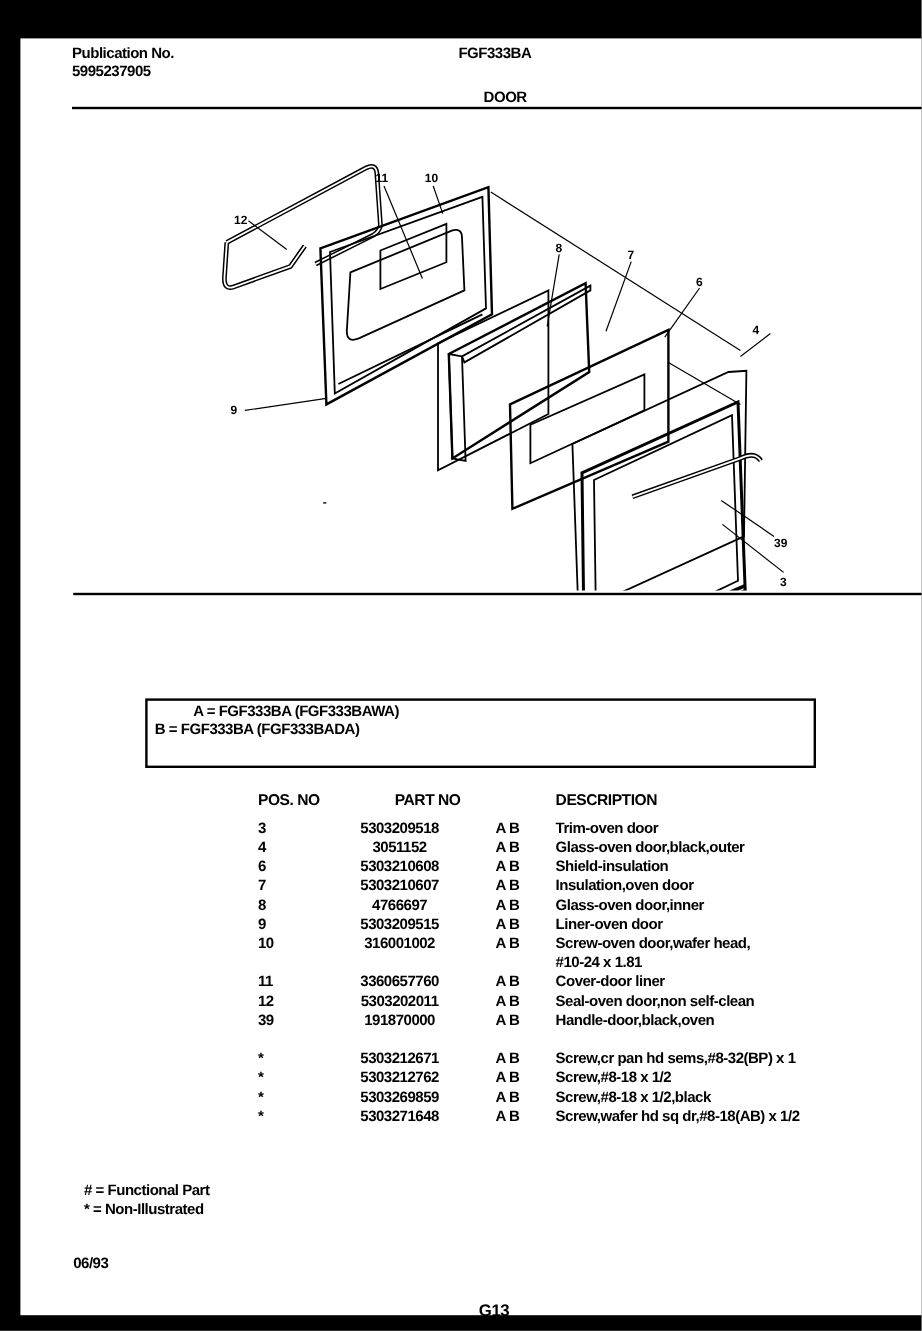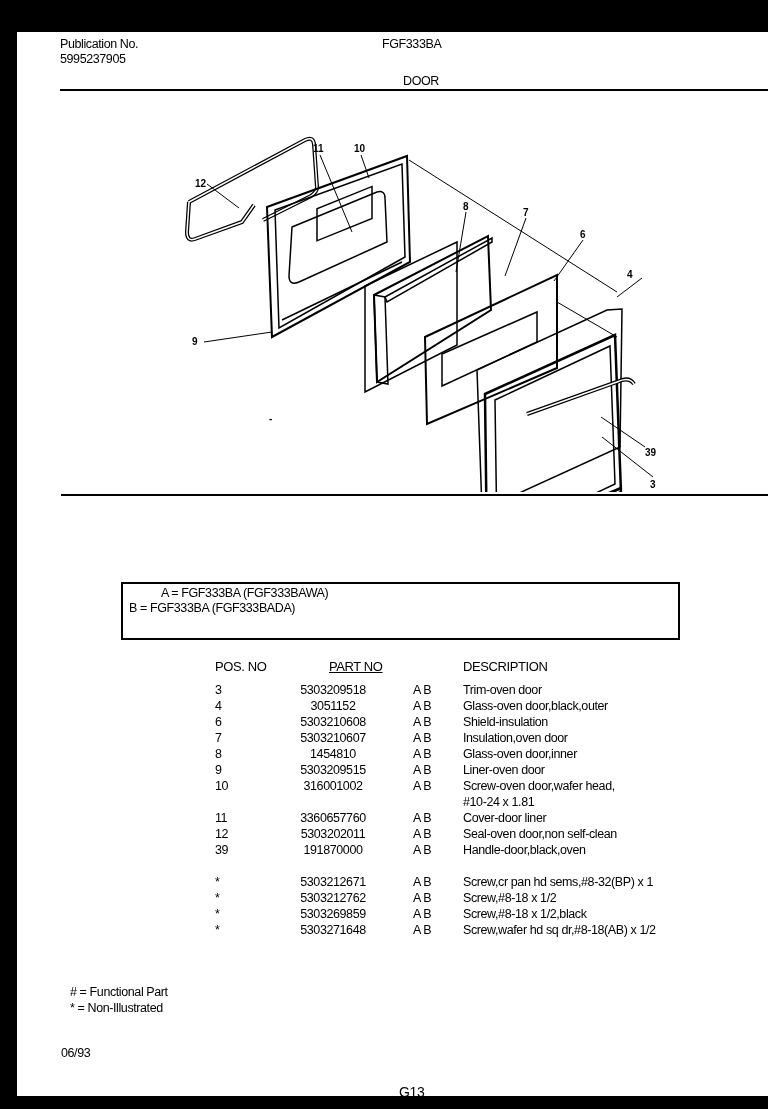--- a/index.html
+++ b/index.html
@@ -5,21 +5,21 @@
   html, body { margin:0; padding:0; }
   body {
     width:768px; height:1109px; position:relative; overflow:hidden;
     background:#000; font-family:"Liberation Sans", sans-serif; color:#000;
   }
   .page {
     position:absolute; left:17px; top:32px; width:751px; height:1064px;
     background:#fff;
   }
   .abs { position:absolute; }
-  .t { font-family:"Liberation Sans", sans-serif; font-weight:normal; font-size:12.5px; letter-spacing:-0.4px; line-height:15px; white-space:nowrap; }
+  .t { font-family:"Liberation Sans", sans-serif; font-weight:bold; font-size:12.5px; letter-spacing:-0.4px; line-height:15px; white-space:nowrap; }
   .rule { position:absolute; background:#000; height:2px; }
   .legend-box { position:absolute; left:104px; top:550px; width:559px; height:58px; border:2px solid #000; box-sizing:border-box; }
   .hdr { font-size:13px; }
   .row { position:absolute; left:0; height:16px; }
   .c-pos { position:absolute; left:198px; }
   .c-part { position:absolute; left:260px; width:112px; text-align:center; }
   .c-ab { position:absolute; left:396px; }
   .c-desc { position:absolute; left:446px; }
   svg text { font-family:"Liberation Sans", sans-serif; font-weight:bold; font-size:10px; }
 </style>
@@ -108,21 +108,21 @@
     <div class="abs t" style="left:6px; top:17px;">
       <span>B</span>
       <span>=</span>
       <span>FGF333BA (FGF333BADA)</span>
     </div>
   </div>
 
   <div class="abs" style="left:0; top:626px; width:751px; height:330px;">
     <div class="row t hdr" style="top:1px;">
       <span class="c-pos">POS. NO</span>
-      <span class="abs" style="left:312px;text-decoration:underline;">PART NO</span>
+      <span class="abs" style="left:312px;">PART NO</span>
       <span class="c-desc">DESCRIPTION</span>
     </div>
 
     <div class="row t" style="top:25px;">
         <span class="c-pos">3</span>
         <span class="c-part">5303209518</span>
         <span class="c-ab">A B</span>
         <span class="c-desc">Trim-oven door</span>
       </div>
     <div class="row t" style="top:41px;">
@@ -138,21 +138,21 @@
         <span class="c-desc">Shield-insulation</span>
       </div>
     <div class="row t" style="top:73px;">
         <span class="c-pos">7</span>
         <span class="c-part">5303210607</span>
         <span class="c-ab">A B</span>
         <span class="c-desc">Insulation,oven door</span>
       </div>
     <div class="row t" style="top:89px;">
         <span class="c-pos">8</span>
-        <span class="c-part">1454810</span>
+        <span class="c-part">4766697</span>
         <span class="c-ab">A B</span>
         <span class="c-desc">Glass-oven door,inner</span>
       </div>
     <div class="row t" style="top:105px;">
         <span class="c-pos">9</span>
         <span class="c-part">5303209515</span>
         <span class="c-ab">A B</span>
         <span class="c-desc">Liner-oven door</span>
       </div>
     <div class="row t" style="top:121px;">

